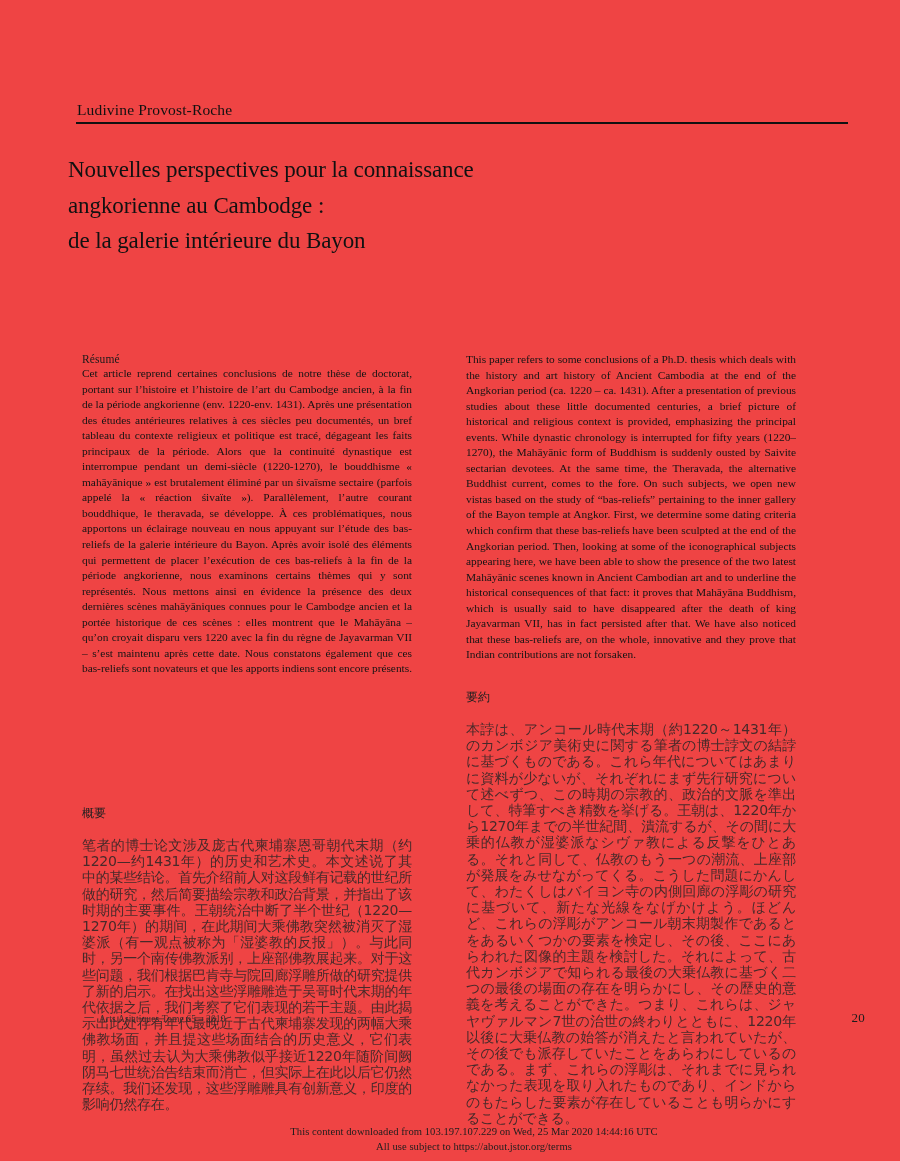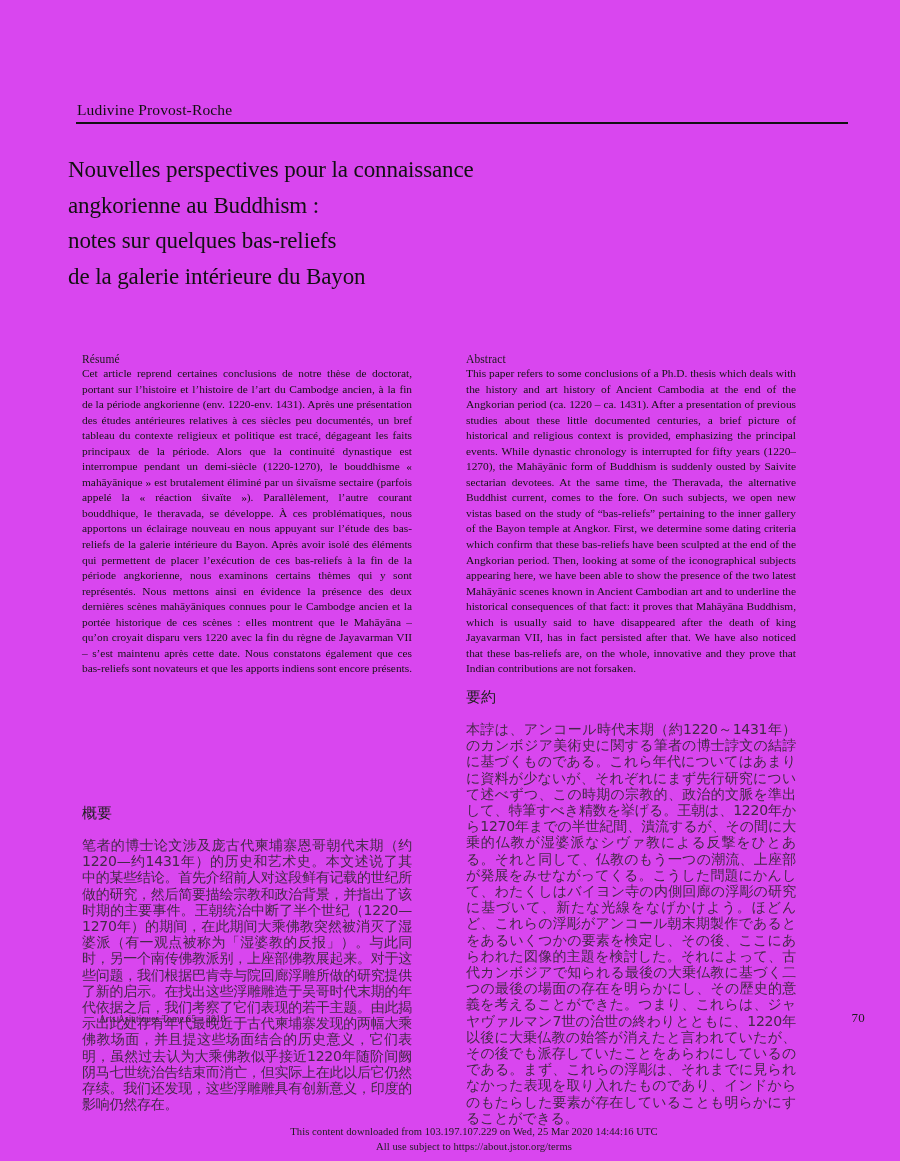--- a/index.html
+++ b/index.html
@@ -6,21 +6,21 @@
   html, body {
     width:900px; height:1161px;
     background:#ffffff;
     font-family:"Liberation Serif", serif;
     color:#0a0a0a;
     -webkit-font-smoothing:none;
   }
   .page {
     position:relative;
     width:900px; height:1161px;
-    background:#d946ef;
+    background:#ef4444;
     overflow:hidden;
   }
 
   
   .author-block {
     position:absolute;
     left:76px; top:101px;
     width:772px;
   }
   .author-name {
@@ -85,21 +85,21 @@
     hyphens:none;
   }
 
   
   .cjk-block { position:absolute; width:330px; }
   .cjk-left  { left:82px;  top:806px; }
   .cjk-right { left:466px; top:690px; }
 
   .cjk-head {
     font-family:"DejaVu Sans", sans-serif;
-    font-size:15px;
+    font-size:12px;
     line-height:14px;
     color:#202020;
     margin-bottom:17px;
   }
   .cjk-body {
     font-family:"DejaVu Sans", sans-serif;
     font-size:14px;
     line-height:16.2px;
     text-align:justify;
     color:#242424;
@@ -149,52 +149,50 @@
 
 <div class="page">
 
   <div class="author-block">
     <div class="author-name">Ludivine Provost-Roche</div>
     <div class="author-rule"></div>
   </div>
 
   <h1 class="title">
     <span class="tl">Nouvelles perspectives pour la connaissance</span>
-    <span class="tl">angkorienne au Buddhism :</span>
-    <span class="tl">notes sur quelques bas-reliefs</span>
+    <span class="tl">angkorienne au Cambodge :</span>
     <span class="tl">de la galerie intérieure du Bayon</span>
   </h1>
 
   <div class="cols">
 
     <div class="col col-left">
       <div class="ab-head">Résumé</div>
       <p class="ab-body">Cet article reprend certaines conclusions de notre thèse de doctorat, portant sur l’histoire et l’histoire de l’art du Cambodge ancien, à la fin de la période angkorienne (env. 1220-env. 1431). Après une présentation des études antérieures relatives à ces siècles peu docu­mentés, un bref tableau du contexte religieux et politique est tracé, dégageant les faits principaux de la période. Alors que la continuité dynastique est interrompue pendant un demi-siècle (1220-1270), le bouddhisme « mahāyānique » est brutalement éliminé par un śivaīsme sectaire (parfois appelé la « réaction śivaïte »). Parallè­lement, l’autre courant bouddhique, le theravada, se développe. À ces problématiques, nous apportons un éclairage nouveau en nous appuyant sur l’étude des bas-reliefs de la galerie intérieure du Bayon. Après avoir isolé des éléments qui permettent de placer l’exécution de ces bas-reliefs à la fin de la période angkorienne, nous exami­nons certains thèmes qui y sont représentés. Nous mettons ainsi en évidence la présence des deux dernières scènes mahāyāniques connues pour le Cambodge ancien et la portée historique de ces scènes : elles montrent que le Mahāyāna – qu’on croyait disparu vers 1220 avec la fin du règne de Jayavarman VII – s’est maintenu après cette date. Nous constatons également que ces bas-reliefs sont novateurs et que les apports indiens sont encore présents.</p>
     </div>
 
     <div class="col col-right">
-      <div class="ab-head">Abstract</div>
       <p class="ab-body">This paper refers to some conclusions of a Ph.D. thesis which deals with the history and art history of Ancient Cambodia at the end of the Angkorian period (ca. 1220 – ca. 1431). After a presentation of previ­ous studies about these little documented centuries, a brief picture of historical and religious context is provided, emphasizing the principal events. While dynastic chronology is interrupted for fifty years (1220– 1270), the Mahāyānic form of Buddhism is suddenly ousted by Saivite sectarian devotees. At the same time, the Theravada, the alternative Buddhist current, comes to the fore. On such subjects, we open new vistas based on the study of “bas-reliefs” pertaining to the inner gal­lery of the Bayon temple at Angkor. First, we determine some dating criteria which confirm that these bas-reliefs have been sculpted at the end of the Angkorian period. Then, looking at some of the iconographi­cal subjects appearing here, we have been able to show the presence of the two latest Mahāyānic scenes known in Ancient Cambodian art and to underline the historical consequences of that fact: it proves that Mahāyāna Buddhism, which is usually said to have disappeared after the death of king Jayavarman VII, has in fact persisted after that. We have also noticed that these bas-reliefs are, on the whole, innovative and they prove that Indian contributions are not forsaken.</p>
     </div>
 
   </div>
 
   <div class="cjk-block cjk-left">
     <div class="cjk-head">概要</div>
     <p class="cjk-body">笔者的博士论文涉及庞古代柬埔寨恩哥朝代末期（约1220—约1431年）的历史和艺术史。本文述说了其中的某些结论。首先介绍前人对这段鲜有记载的世纪所做的研究，然后简要描绘宗教和政治背景，并指出了该时期的主要事件。王朝统治中断了半个世纪（1220—1270年）的期间，在此期间大乘佛教突然被消灭了湿婆派（有一观点被称为「湿婆教的反报」）。与此同时，另一个南传佛教派别，上座部佛教展起来。对于这些问题，我们根据巴肯寺与院回廊浮雕所做的研究提供了新的启示。在找出这些浮雕雕造于吴哥时代末期的年代依据之后，我们考察了它们表现的若干主题。由此揭示出此处存有年代最晚近于古代柬埔寨发现的两幅大乘佛教场面，并且提这些场面结合的历史意义，它们表明，虽然过去认为大乘佛教似乎接近1220年随阶间阙阴马七世统治告结束而消亡，但实际上在此以后它仍然存续。我们还发现，这些浮雕雕具有创新意义，印度的影响仍然存在。</p>
   </div>
 
   <div class="cjk-block cjk-right">
     <div class="cjk-head">要約</div>
     <p class="cjk-body">本誖は、アンコール時代末期（約1220～1431年）のカンボジア美術史に関する筆者の博士誖文の結誖に基づくものである。これら年代についてはあまりに資料が少ないが、それぞれにまず先行研究について述べずつ、この時期の宗教的、政治的文脈を準出して、特筆すべき精数を挙げる。王朝は、1220年から1270年までの半世紀間、潰流するが、その間に大乗的仏教が湿婆派なシヴァ教による反撃をひとある。それと同して、仏教のもう一つの潮流、上座部が発展をみせながってくる。こうした問題にかんして、わたくしはバイヨン寺の内側回廊の浮彫の研究に基づいて、新たな光線をなげかけよう。ほどんど、これらの浮彫がアンコール朝末期製作であるとをあるいくつかの要素を検定し、その後、ここにあらわれた図像的主題を検討した。それによって、古代カンボジアで知られる最後の大乗仏教に基づく二つの最後の場面の存在を明らかにし、その歴史的意義を考えることができた。つまり、これらは、ジャヤヴァルマン7世の治世の終わりとともに、1220年以後に大乗仏教の始答が消えたと言われていたが、その後でも派存していたことをあらわにしているのである。まず、これらの浮彫は、それまでに見られなかった表现を取り入れたものであり、インドからのもたらした要素が存在していることも明らかにすることができる。</p>
   </div>
 
   <div class="jrnl-foot">
     <span class="jrnl-name">Arts Asiatiques Tome 65 – 2010</span>
-    <span class="jrnl-page">70</span>
+    <span class="jrnl-page">20</span>
   </div>
 
   <div class="jstor">
     <div>This content downloaded from 103.197.107.229 on Wed, 25 Mar 2020 14:44:16 UTC</div>
     <div>All use subject to https://about.jstor.org/terms</div>
   </div>
 
 </div>
 
 </body></html>

